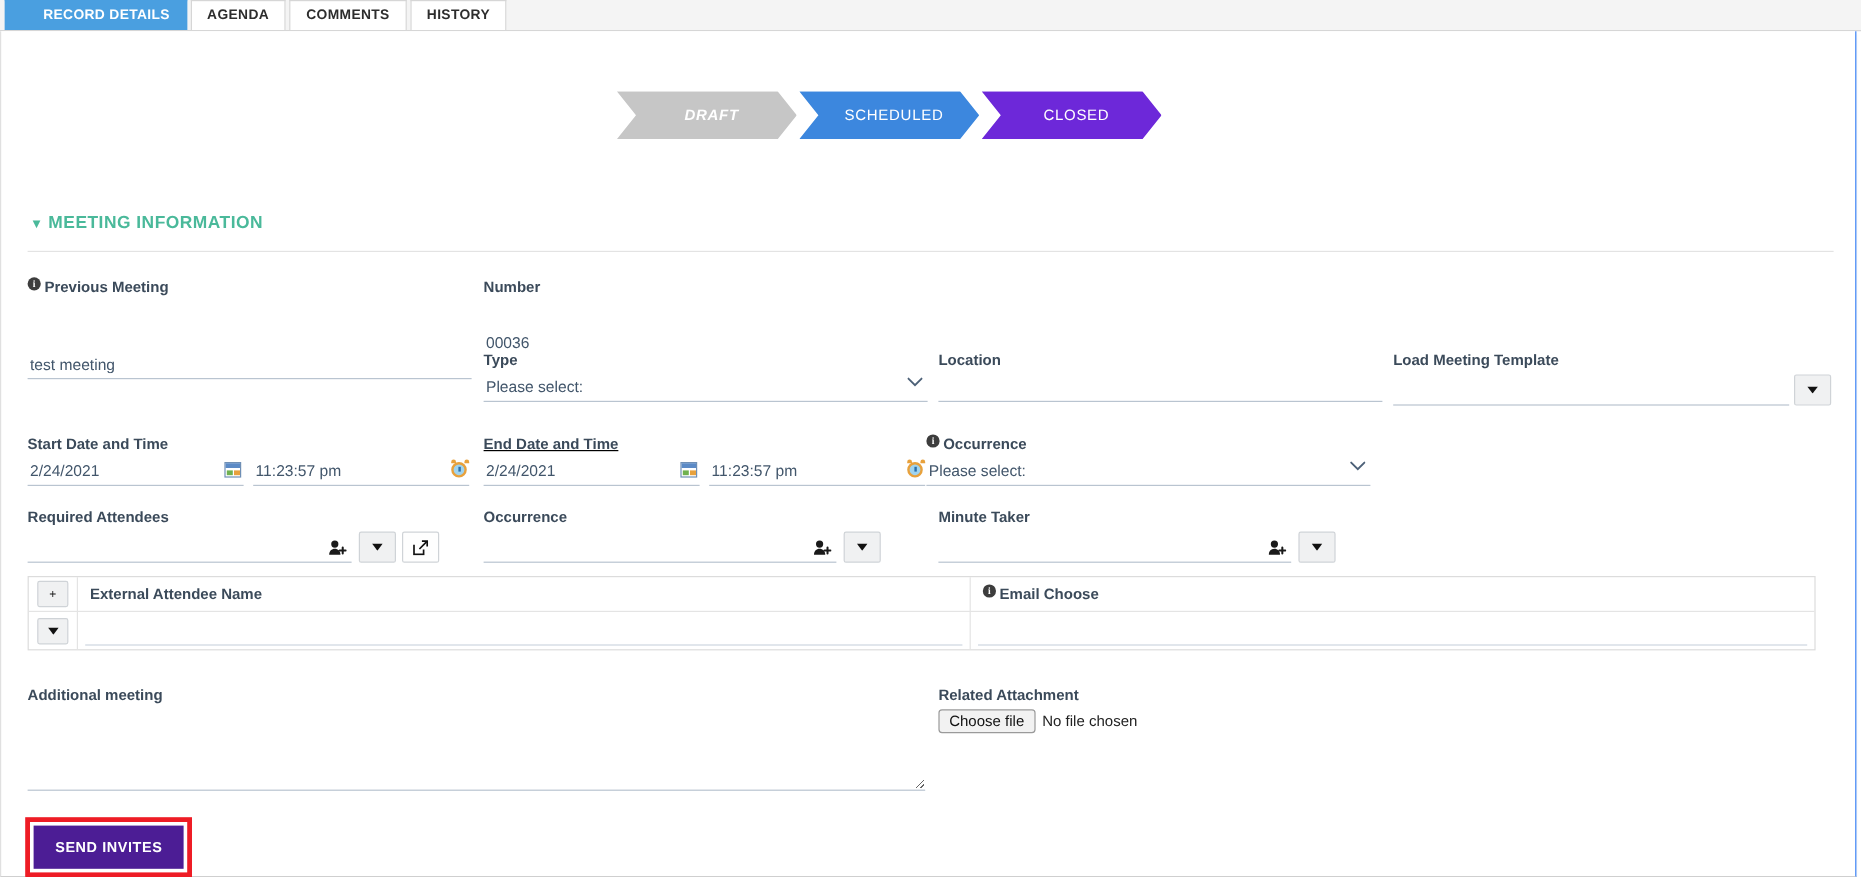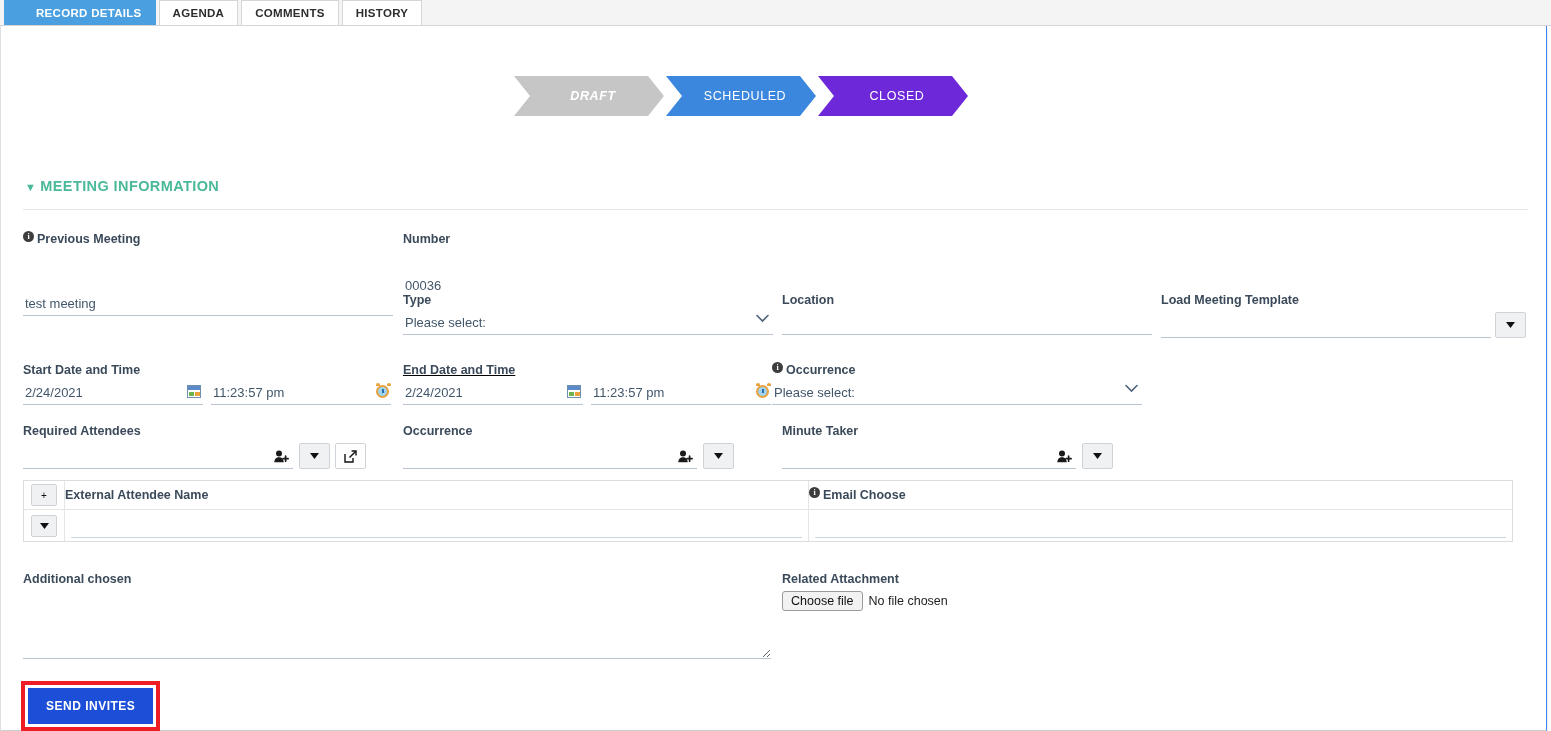--- a/index.html
+++ b/index.html
@@ -250,20 +250,21 @@
     align-items: center;
     border-bottom: 1px solid #e4e4e4;
   }
   .ext-ctrl {
     width: 40px;
     display: flex; align-items: center; justify-content: center;
     flex: 0 0 40px;
   }
   .ext-th {
     font-size: 12.5px; font-weight: bold; color: #3b4a5a;
+    padding-left: 10px;
     border-left: 1px solid #e4e4e4;
     height: 29px; line-height: 29px;
     white-space: nowrap;
   }
   .ext-th.c1 { flex: 0 0 744px; }
   .ext-th.c2 { flex: 1 1 auto; }
   .ext-row { display: flex; height: 31px; align-items: center; }
   .ext-cell {
     padding: 0 6px;
     border-left: 1px solid #e4e4e4;
@@ -310,21 +311,21 @@
 
   
   .sendwrap {
     position: absolute;
     left: 20px; top: 655px;
     border: 4px solid #ee1c25;
     padding: 3px;
     background: #ffffff;
   }
   .sendbtn {
-    background: #1d4ed8;
+    background: #4c1d95;
     color: #ffffff;
     border: none;
     font-size: 12px;
     font-weight: bold;
     letter-spacing: .5px;
     padding: 11px 18px;
     cursor: pointer;
     font-family: "Liberation Sans", sans-serif;
   }
 
@@ -526,21 +527,21 @@
           <div class="ext-cell c1">
             <input value="" style="">
           </div>
           <div class="ext-cell c2">
             <input value="" style="">
           </div>
         </div>
       </div>
 
       <div class="fld" style="left:22px; top:350px; width:748px;">
-        <span class="lbl">Additional chosen</span>
+        <span class="lbl">Additional meeting</span>
         <textarea class="ta" style=""></textarea>
       </div>
       <div class="fld" style="left:781px; top:350px; width:370px;">
         <span class="lbl">Related Attachment</span>
         <div class="filerow">
           <span class="filebtn">Choose file</span>
           <span class="filetxt">No file chosen</span>
         </div>
       </div>
 

